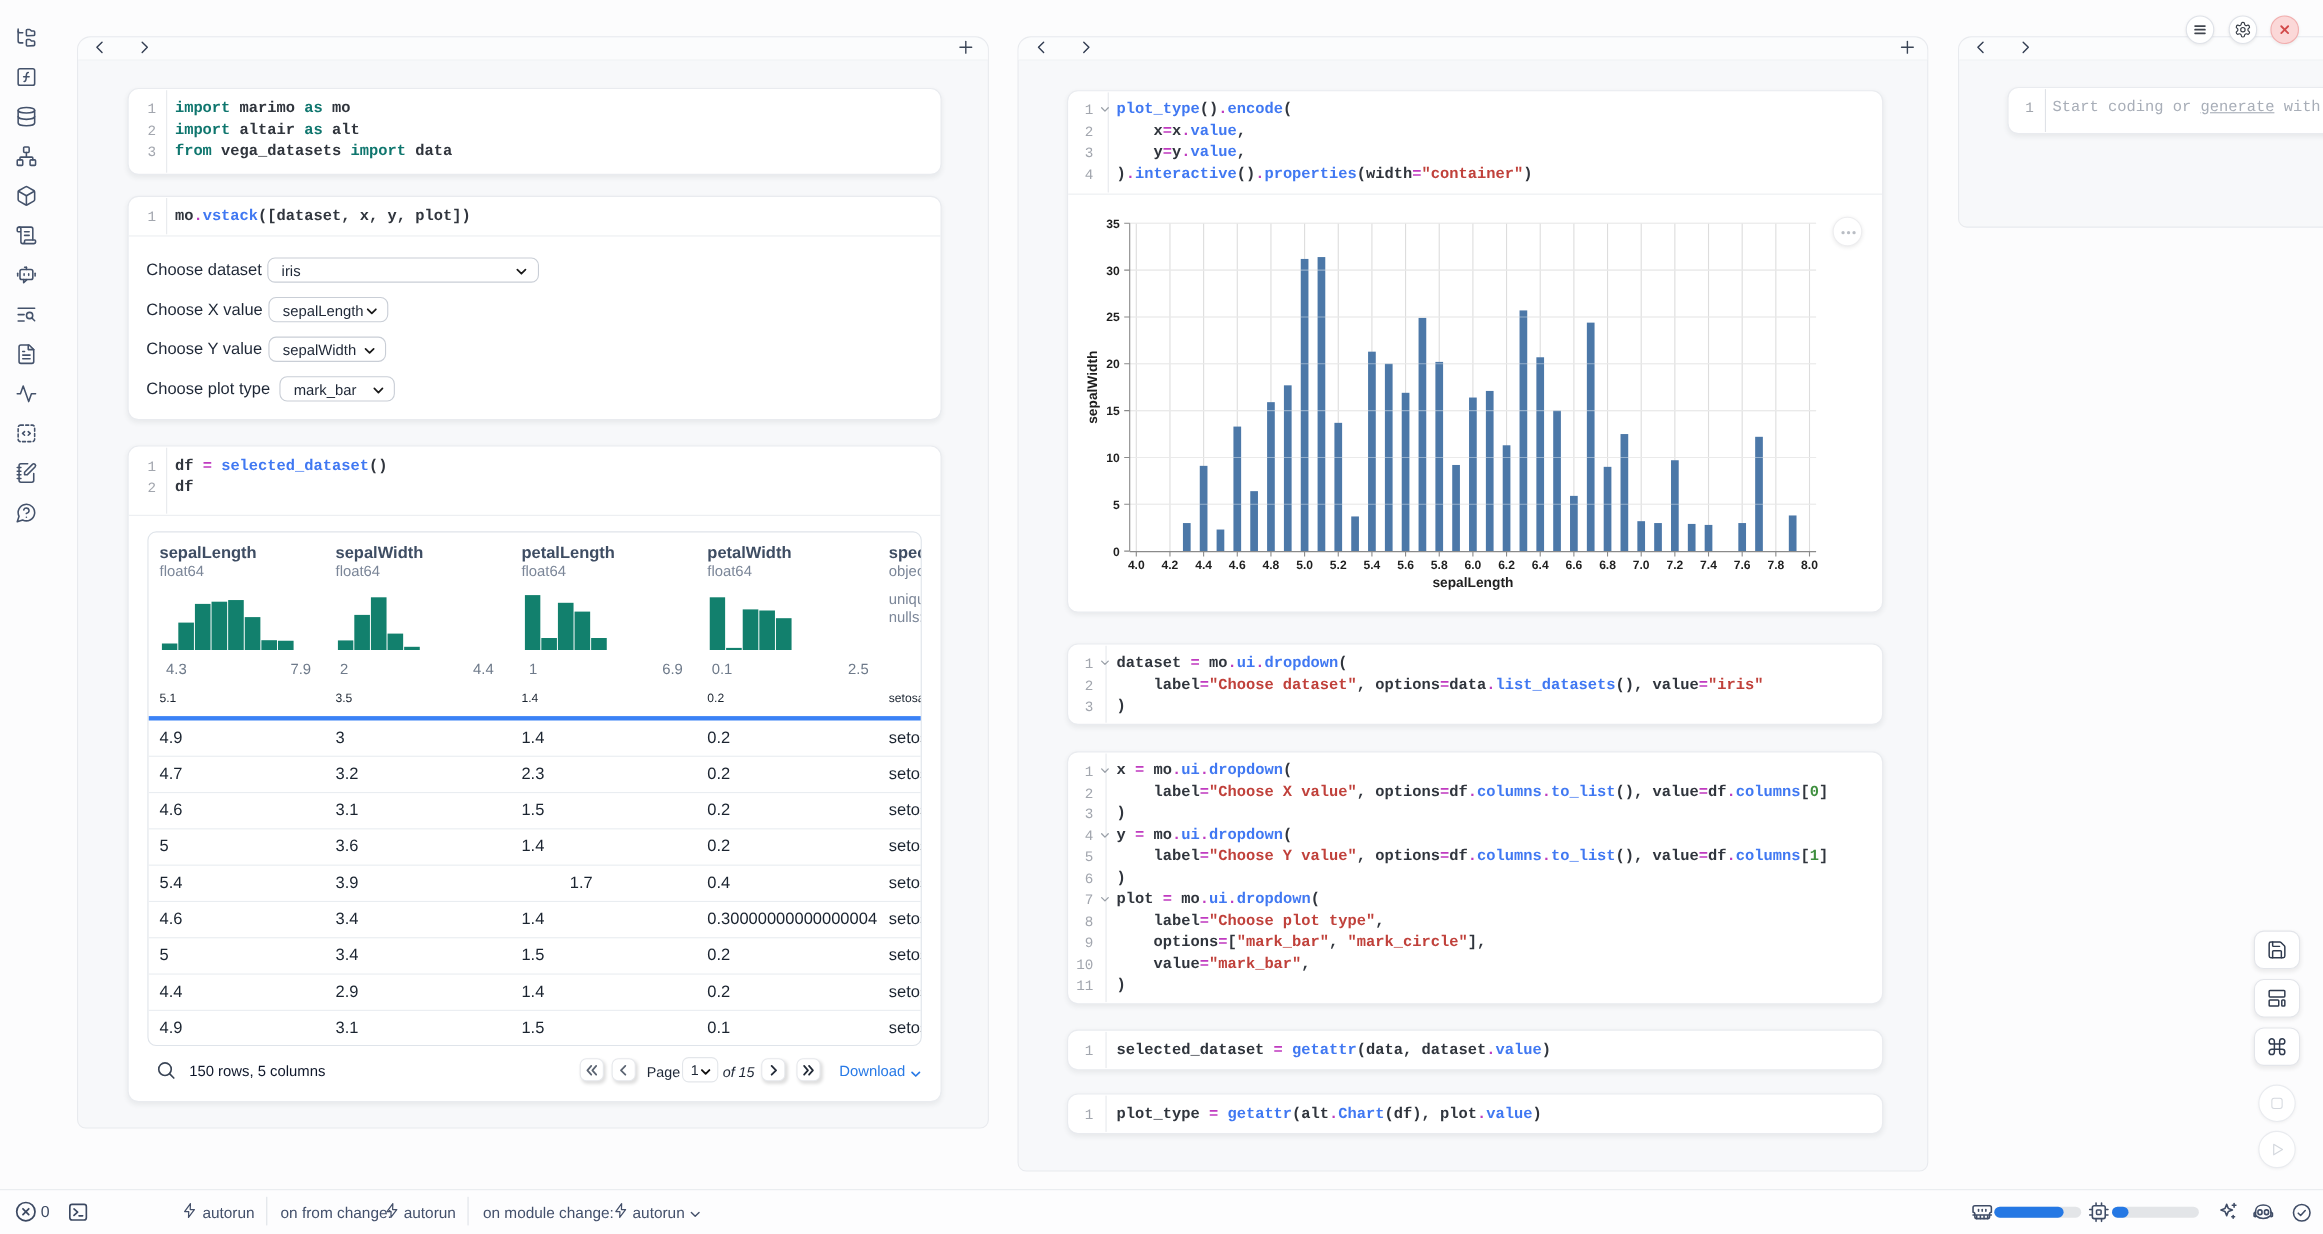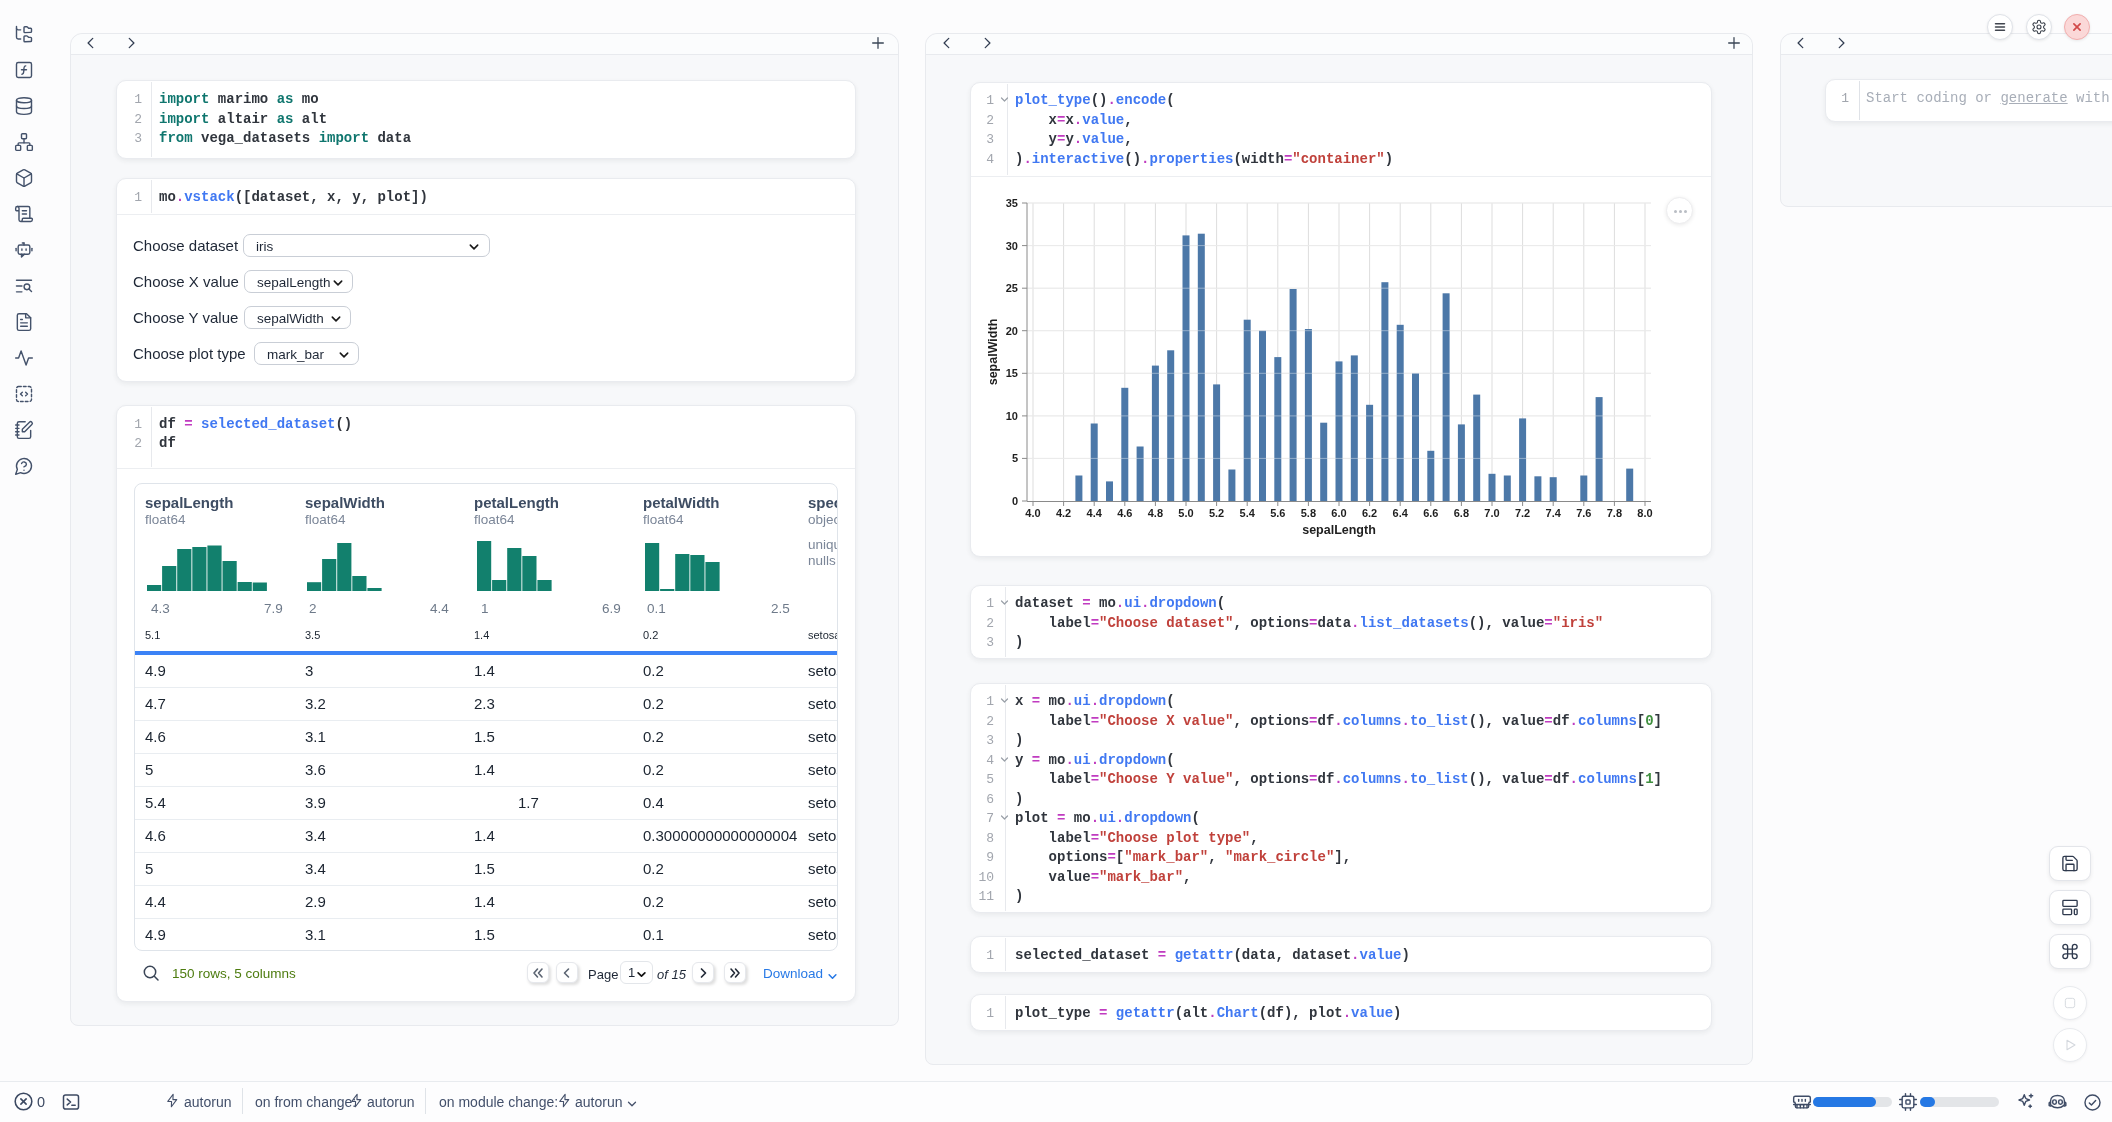--- a/index.html
+++ b/index.html
@@ -301,21 +301,21 @@
             <span style="position:absolute;left:508px;top:7px;">0.1</span>
             <span style="position:absolute;left:673px;top:7px;">setosa</span>
     </div>
    </div>
   </div>
   <div id="tablefooter">
    <svg style="position:absolute;left:25px;top:558px;" width="19" height="19" viewBox="0 0 19 19">
           <circle cx="8" cy="8" r="5.7" stroke="#3a4556" stroke-width="1.5" fill="none"></circle>
           <path d="M12.3 12.3 L16 16" stroke="#3a4556" stroke-width="1.5" stroke-linecap="round"></path>
         </svg>
-   <div style="position:absolute;left:55px;top:560px;font-size:13.5px;color:#4d7c0f;white-space:nowrap;">150 rows, 5 columns</div>
+   <div style="position:absolute;left:55px;top:560px;font-size:13.5px;color:#0f172a;white-space:nowrap;">150 rows, 5 columns</div>
    <div class="pagebtn" style="left:410px;top:556px;"><svg width="12" height="12" viewBox="0 0 12 12" style="margin-top:4px;">
             <path d="M5.5 2 L2 6 L5.5 10 M10 2 L6.5 6 L10 10" stroke="#5b6472" stroke-width="1.6" fill="none" stroke-linecap="round" stroke-linejoin="round"></path>
           </svg></div>
    <div class="pagebtn" style="left:439px;top:556px;"><svg width="12" height="12" viewBox="0 0 12 12" style="margin-top:4px;">
             <path d="M7.5 2 L3.5 6 L7.5 10" stroke="#5b6472" stroke-width="1.6" fill="none" stroke-linecap="round" stroke-linejoin="round"></path>
           </svg></div>
    <div style="position:absolute;left:471px;top:561px;font-size:13px;color:#1e2736;">Page</div>
    <div style="position:absolute;left:503px;top:555px;width:33px;height:23px;background:#fff;border:1px solid #e3e6ea;border-radius:6px;">
      <span style="position:absolute;left:7px;top:3px;font-size:13px;color:#1e2736;">1</span>
      <svg style="position:absolute;right:5px;top:7px;" width="11" height="11" viewBox="0 0 13 13">

